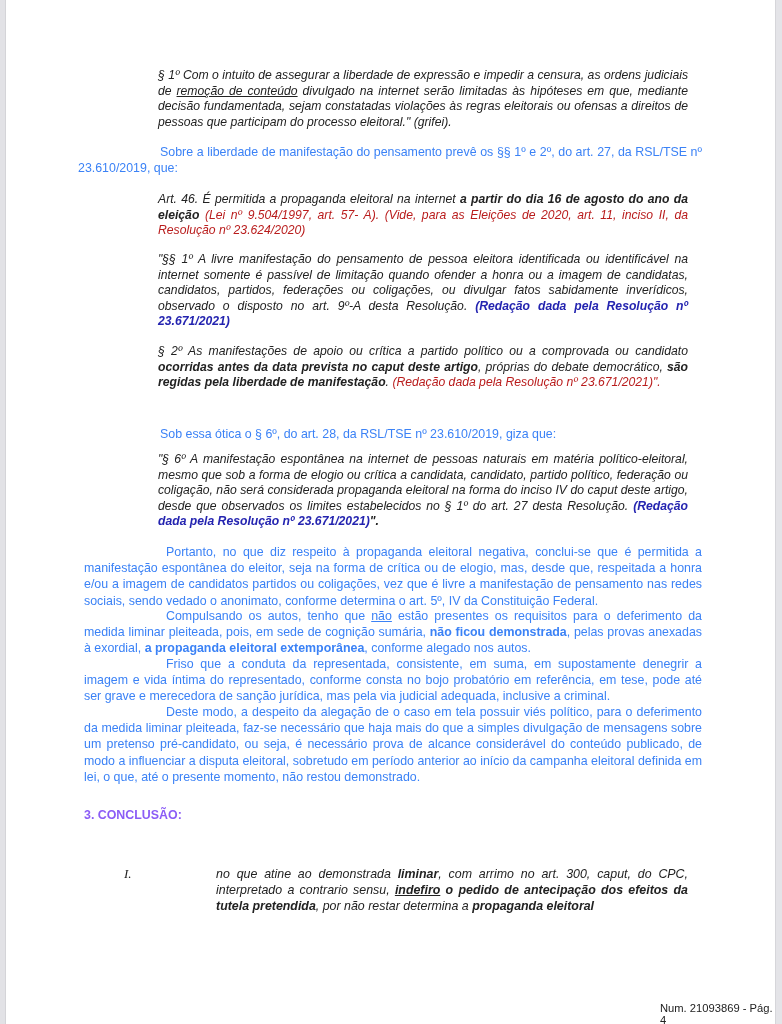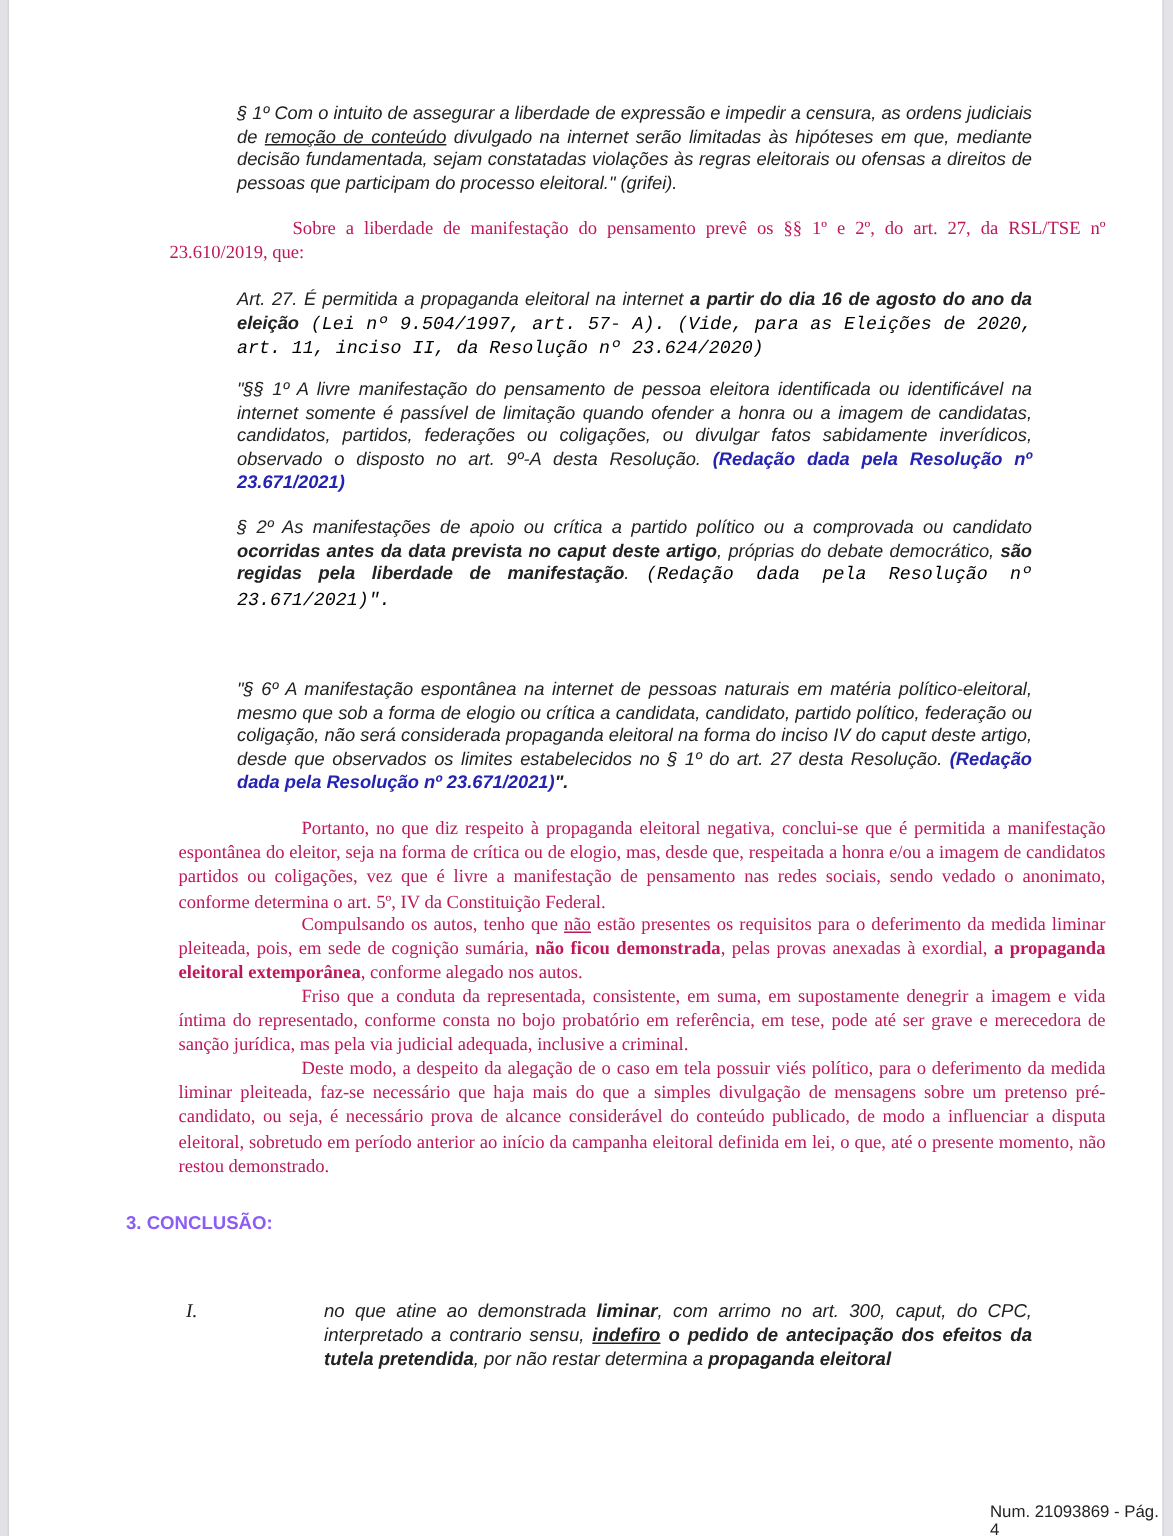--- a/index.html
+++ b/index.html
@@ -23,33 +23,32 @@
   .quote {
     position: absolute;
     font-family: "Liberation Sans", sans-serif;
     font-style: italic;
     font-size: 12.2px;
     line-height: 15.6px;
     text-align: justify;
     color: #222;
   }
   .quote b { font-weight: bold; }
-  .blue { color: #000000; font-family: Liberation Mono, monospace; }
+  .blue { color: #b91c1c; }
   .blue-b { color: #2424b0; font-weight: bold; }
   .u { text-decoration: underline; }
 
   .body {
     position: absolute;
     left: 78px; width: 618px;
-    font-family: Liberation Serif, serif;
+    font-family: Liberation Sans, sans-serif;
     font-size: 12.4px;
     line-height: 16.2px;
     text-align: justify;
-    color: #be185d;
-    margin-left: 35px;
+    color: #3b82f6;
   }
   .indent { text-indent: 82px; }
   .body b { font-weight: bold; }
 
   .heading {
     position: absolute; left: 78px; top: 792px;
     font-family: "Liberation Sans", sans-serif;
     font-weight: bold; font-size: 12.4px; color: #8b5cf6;
   }
   .item-num {
@@ -69,31 +68,32 @@
 <div class="edge-left"></div>
 <div class="page">
 
   <div class="quote" style="left:152px; top:52px; width:530px;">
     <span>§ 1º Com o intuito de assegurar a liberdade de expressão e impedir a censura, as ordens judiciais de </span><span class="u">remoção de conteúdo</span><span> divulgado na internet serão limitadas às hipóteses em que, mediante decisão fundamentada, sejam constatadas violações às regras eleitorais ou ofensas a direitos de pessoas que participam do processo eleitoral." (grifei).</span>
   </div>
 
   <div class="body indent" style="left:72px; top:128px; width:624px;">Sobre a liberdade de manifestação do pensamento prevê os §§ 1º e 2º, do art. 27, da RSL/TSE nº 23.610/2019, que:</div>
 
   <div class="quote" style="left:152px; top:176px; width:530px;">
-    <span>Art. 27. É permitida a propaganda eleitoral na internet </span><b>a partir do dia 16 de agosto do ano da eleição</b><span class="blue"> (Lei nº 9.504/1997, art. 57- A). (Vide, para as Eleições de 2020, art. 11, inciso II, da Resolução nº 23.624/2020)</span>
+    <span>Art. 46. É permitida a propaganda eleitoral na internet </span><b>a partir do dia 16 de agosto do ano da eleição</b><span class="blue"> (Lei nº 9.504/1997, art. 57- A). (Vide, para as Eleições de 2020, art. 11, inciso II, da Resolução nº 23.624/2020)</span>
   </div>
 
   <div class="quote" style="left:152px; top:236px; width:530px;">
     <span>"§§ 1º A livre manifestação do pensamento de pessoa eleitora identificada ou identificável na internet somente é passível de limitação quando ofender a honra ou a imagem de candidatas, candidatos, partidos, federações ou coligações, ou divulgar fatos sabidamente inverídicos, observado o disposto no art. 9º-A desta Resolução. </span><span class="blue-b">(Redação dada pela Resolução nº 23.671/2021)</span>
   </div>
 
   <div class="quote" style="left:152px; top:328px; width:530px;">
     <span>§ 2º As manifestações de apoio ou crítica a partido político ou a comprovada ou candidato </span><b>ocorridas antes da data prevista no caput deste artigo</b><span>, próprias do debate democrático, </span><b>são regidas pela liberdade de manifestação</b><span>. </span><span class="blue">(Redação dada pela Resolução nº 23.671/2021)".</span>
   </div>
 
+  <div class="body indent" style="left:72px; top:410px; width:624px;">Sob essa ótica o § 6º, do art. 28, da RSL/TSE nº 23.610/2019, giza que:</div>
 
   <div class="quote" style="left:152px; top:436px; width:530px;">
     <span>"§ 6º A manifestação espontânea na internet de pessoas naturais em matéria político-eleitoral, mesmo que sob a forma de elogio ou crítica a candidata, candidato, partido político, federação ou coligação, não será considerada propaganda eleitoral na forma do inciso IV do caput deste artigo, desde que observados os limites estabelecidos no § 1º do art. 27 desta Resolução. </span><span class="blue-b">(Redação dada pela Resolução nº 23.671/2021)</span><b>".</b>
   </div>
 
   <div class="body indent" style="top:528px;">Portanto, no que diz respeito à propaganda eleitoral negativa, conclui-se que é permitida a manifestação espontânea do eleitor, seja na forma de crítica ou de elogio, mas, desde que, respeitada a honra e/ou a imagem de candidatos partidos ou coligações, vez que é livre a manifestação de pensamento nas redes sociais, sendo vedado o anonimato, conforme determina o art. 5º, IV da Constituição Federal.</div>
 
   <div class="body indent" style="top:640px;">Friso que a conduta da representada, consistente, em suma, em supostamente denegrir a imagem e vida íntima do representado, conforme consta no bojo probatório em referência, em tese, pode até ser grave e merecedora de sanção jurídica, mas pela via judicial adequada, inclusive a criminal.</div>
 
   <div class="body indent" style="top:592px;">

